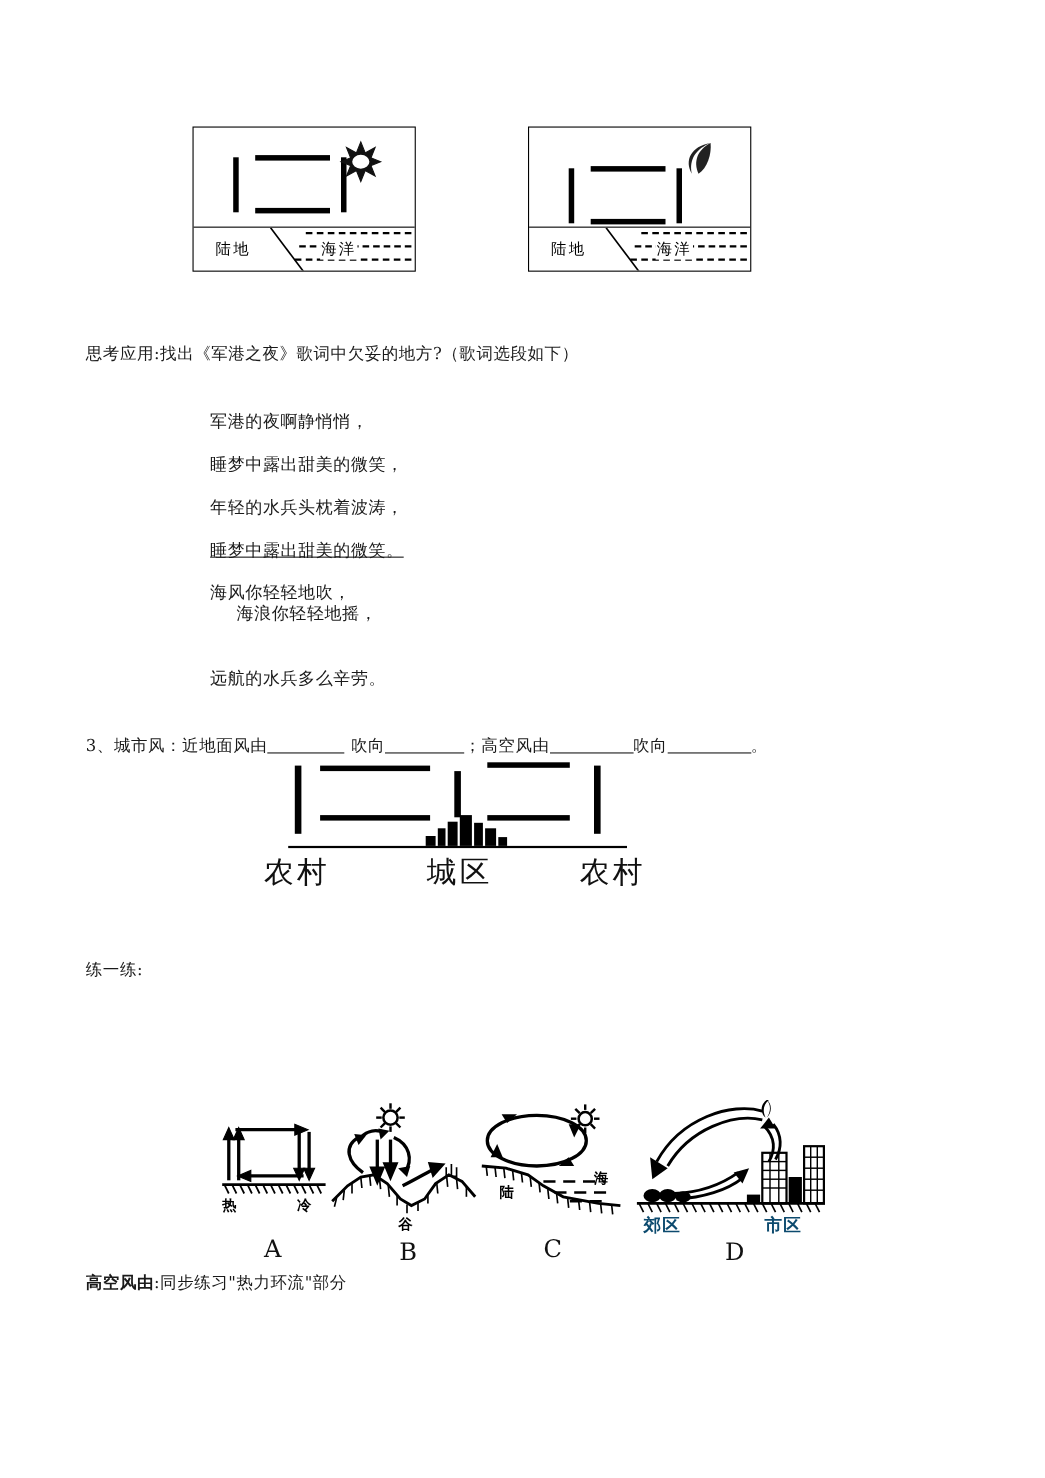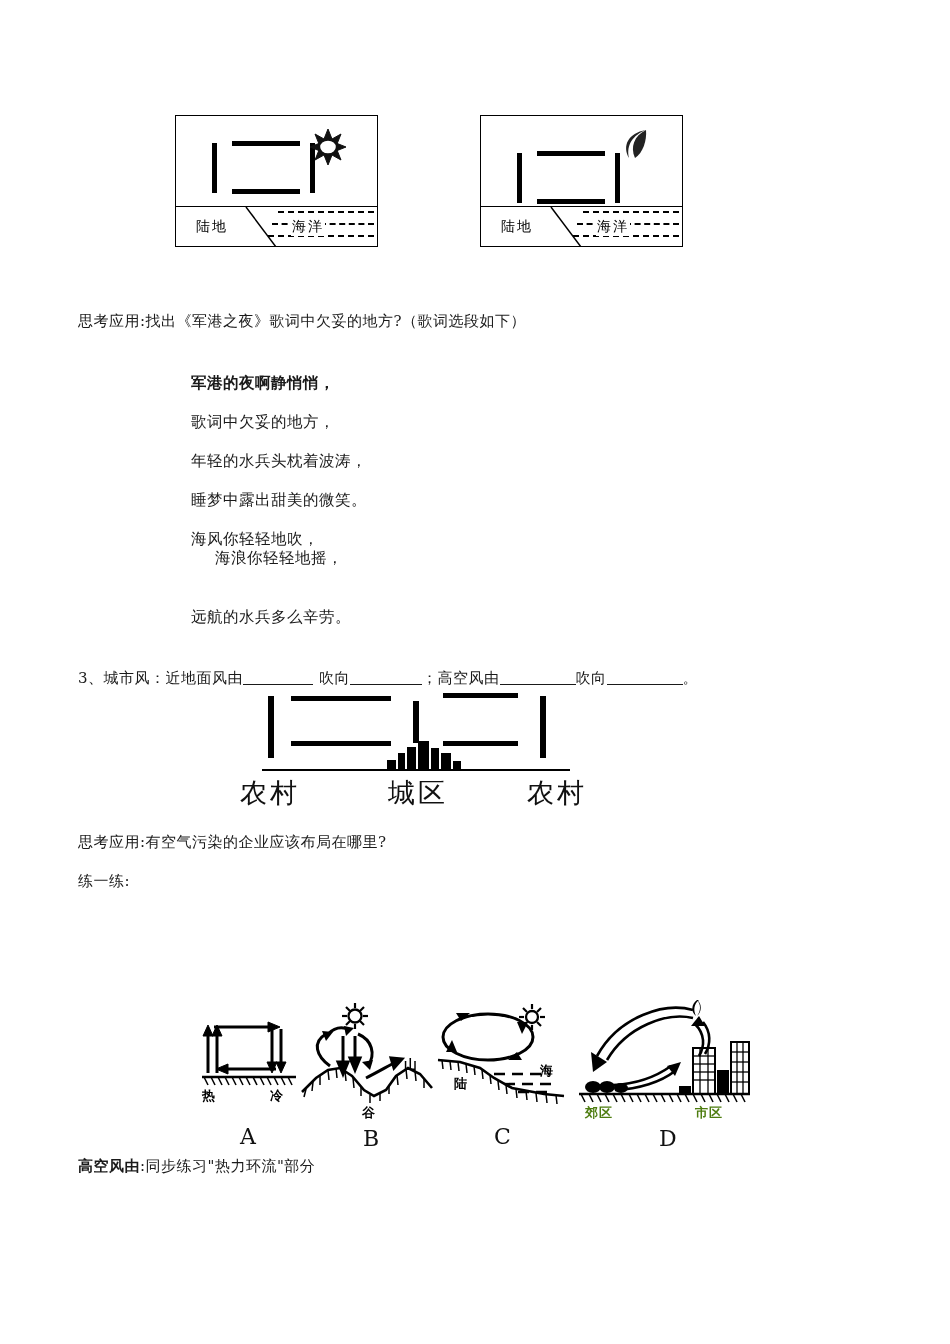--- a/index.html
+++ b/index.html
@@ -101,22 +101,22 @@
     font-family: "DejaVu Sans", "Liberation Sans", sans-serif;
     font-weight: bold;
     font-size: 13px;
     color: #000;
     white-space: nowrap;
   }
   .opt-cn-sm {
     position: absolute;
     font-family: "DejaVu Sans", "Liberation Sans", sans-serif;
     font-weight: bold;
-    font-size: 13px;
-    color: #4d7c0f;
+    font-size: 16px;
+    color: #0c4a6e;
     white-space: nowrap;
   }
   svg { display: block; overflow: visible; }
 </style>
 </head>
 <body>
 
 <div class="page">
 
   <div class="sl-box" style="left:175px; top:115px; width:203px; height:132px;">
@@ -177,24 +177,24 @@
       <span class="dash" style="left:102px; top:4px; width:96px;"></span>
       <span class="dash" style="left:96px; top:16px; width:102px;"></span>
       <span class="dash" style="left:92px; top:28px; width:106px;"></span>
       <span class="lbl" style="left:20px; top:11px;">陆地</span>
       <span class="lbl" style="left:115px; top:11px; background:#fff; padding:0 1px;">海洋</span>
     </div>
   </div>
 
   <div class="txt" style="left:78px; top:312px;">思考应用:找出《军港之夜》歌词中欠妥的地方?（歌词选段如下）</div>
 
-  <div class="txt lyric" style="left:191px; top:373px;font-weight:bold;">军港的夜啊静悄悄，</div>
-  <div class="txt lyric" style="left:191px; top:412px;">歌词中欠妥的地方，</div>
+  <div class="txt lyric" style="left:191px; top:373px;">军港的夜啊静悄悄，</div>
+  <div class="txt lyric" style="left:191px; top:412px;">睡梦中露出甜美的微笑，</div>
   <div class="txt lyric" style="left:191px; top:451px;">年轻的水兵头枕着波涛，</div>
-  <div class="txt lyric" style="left:191px; top:490px;">睡梦中露出甜美的微笑。</div>
+  <div class="txt lyric" style="left:191px; top:490px;text-decoration:underline;">睡梦中露出甜美的微笑。</div>
   <div class="txt lyric" style="left:191px; top:529px;">海风你轻轻地吹，</div>
   <div class="txt lyric" style="left:191px; top:548px;margin-left:24px;">海浪你轻轻地摇，</div>
   <div class="txt lyric" style="left:191px; top:607px;">远航的水兵多么辛劳。</div>
 
   <div class="txt" style="left:78px; top:657px;margin-top:12px;">
     <span>3、</span><span>城市风：</span><span>近地面风由</span><span class="blank-line" style="width:70px;"></span><span style="padding-left:6px;">吹向</span><span class="blank-line" style="width:72px;"></span><span>；</span><span>高空风由</span><span class="blank-line" style="width:76px;"></span><span>吹向</span><span class="blank-line" style="width:76px;"></span><span>。</span>
   </div>
 
   <div class="cw" style="left:240px; top:683px; width:370px; height:130px;">
 
@@ -214,21 +214,20 @@
     <span class="bldg" style="left:201px; top:70px; width:10px; height:16px;"></span>
     <span class="bldg" style="left:213px; top:78px; width:8px; height:8px;"></span>
 
     <span class="ground" style="left:22px; top:86px; width:308px;"></span>
 
     <span class="cw-lbl" style="left:0px; top:92px;">农村</span>
     <span class="cw-lbl" style="left:148px; top:92px;">城区</span>
     <span class="cw-lbl" style="left:287px; top:92px;">农村</span>
   </div>
 
-  <div class="txt" style="left:78px; top:833px;">思考应用:有空气污染的企业应该布局在哪里?</div>
 
   <div class="txt" style="left:78px; top:872px;">练一练:</div>
 
 
   <div class="opt" style="left:192px; top:1005px; width:115px; height:110px;">
     <svg width="115" height="110" viewBox="0 0 115 110">
       <g stroke="#000" fill="#000">
 
         <line x1="16" y1="68" x2="16" y2="26" stroke-width="3"></line>
         <polygon points="16,20 11,31 21,31"></polygon>

